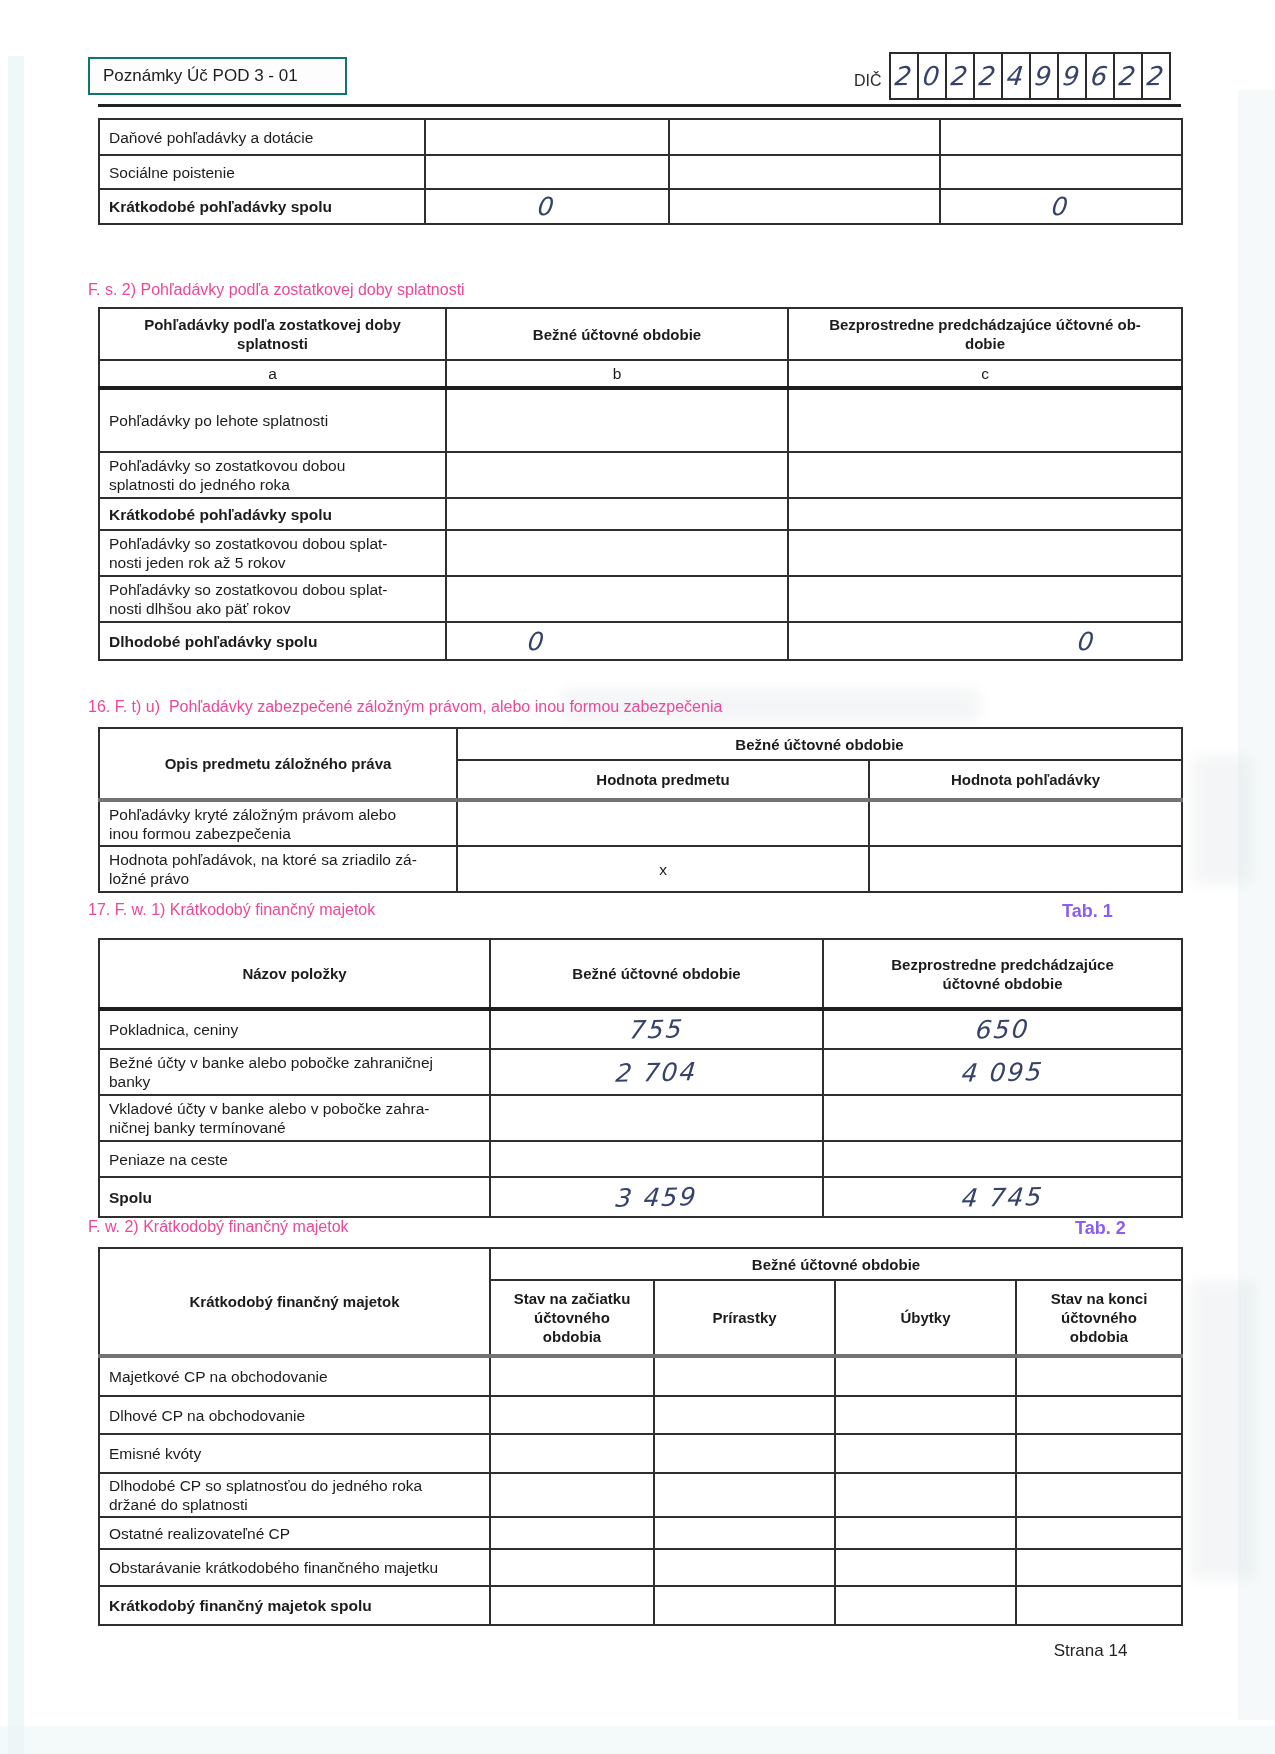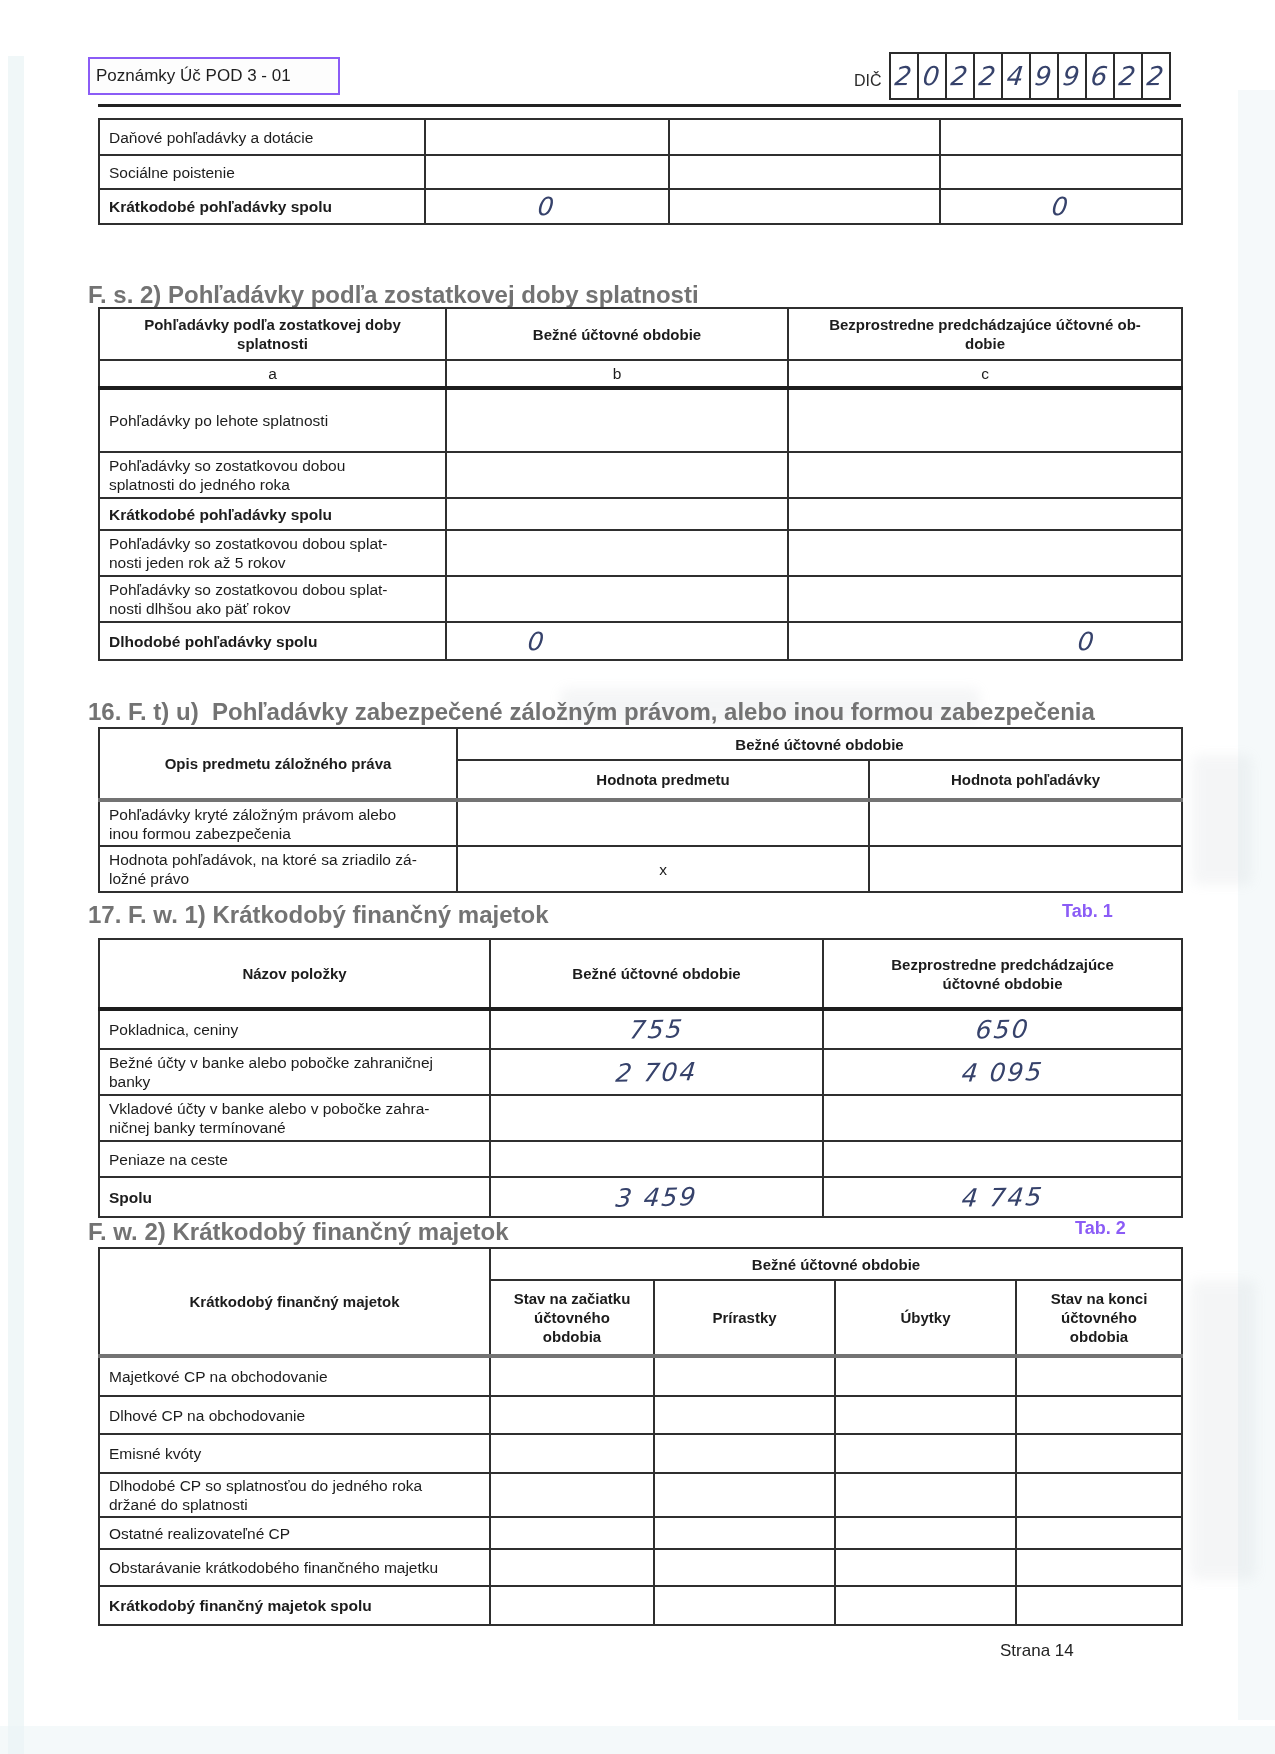--- a/index.html
+++ b/index.html
@@ -10,44 +10,44 @@
   
   .scan-strip { position:absolute; pointer-events:none; }
   .strip-left   { left:8px;  top:56px;  width:16px;  height:1698px; background:#e4f1f3; opacity:.55; }
   .strip-bottom { left:0;    top:1726px; width:1275px; height:28px; background:#e9f4f5; opacity:.5; }
   .strip-right  { left:1238px; top:90px; width:37px; height:1630px; background:#eef5f7; opacity:.6; }
   .smudge { position:absolute; background:#aeb6bd; opacity:.12; filter:blur(6px); border-radius:8px; pointer-events:none; }
 
   
   .form-id-box {
     position:absolute; left:88px; top:57px; width:242px; height:34px;
-    border:2px solid #8b5cf6; font-size:17px; line-height:34px; padding-left:6px;
+    border:2px solid #0f766e; font-size:17px; line-height:34px; padding-left:13px;
     background:#fdfdfd;
   }
   .dic-group { position:absolute; left:854px; top:52px; display:flex; align-items:center; }
   .dic-label { font-size:16px; color:#2a2a2a; margin-right:9px; margin-top:10px; }
   .dic-cells { display:flex; }
   .dic-cell {
     width:26px; height:44px; border:2px solid #2b2b2b; margin-left:-2px;
     display:flex; align-items:center; justify-content:center; background:#fff;
   }
   .rule { position:absolute; left:98px; top:104px; width:1083px; height:3px; background:#222; }
 
   
   .hw {
     font-family:"DejaVu Sans", sans-serif; font-style:italic; color:#36426b;
     font-size:25px; display:inline-block; transform:skewX(-7deg) rotate(-1deg);
     letter-spacing:2px; line-height:1;
   }
   .dic-cell .hw { font-size:26px; letter-spacing:0; }
 
   
-  .sec-heading { position:absolute; font-weight:bold; font-size:24px; color:#737373; white-space:pre-wrap; }
+  .sec-heading { position:absolute; font-weight:normal; font-size:16px; color:#ec4899; white-space:pre-wrap; }
   .tab-label   { position:absolute; font-weight:bold; font-size:18px; color:#8b5cf6; }
-  .page-number { position:absolute; left:1000px; top:1641px; width:181px; text-align:left; font-size:17px; color:#242424; }
+  .page-number { position:absolute; left:1000px; top:1641px; width:181px; text-align:center; font-size:17px; color:#242424; }
 
   
   .tbl-wrap { position:absolute; }
   table { border-collapse:collapse; table-layout:fixed; background:#fff; }
   table, td { border:2px solid #2f2f2f; }
   td { padding:2px 9px; font-size:15.5px; line-height:19px; vertical-align:middle; color:#1c1c1c; }
   td.lbl  { white-space:pre-line; }
   td.hdr  { font-weight:bold; text-align:center; white-space:pre-line; font-size:15px; line-height:19px; }
   td.ctr  { text-align:center; }
   td.bold { font-weight:bold;margin-left:8px; }

